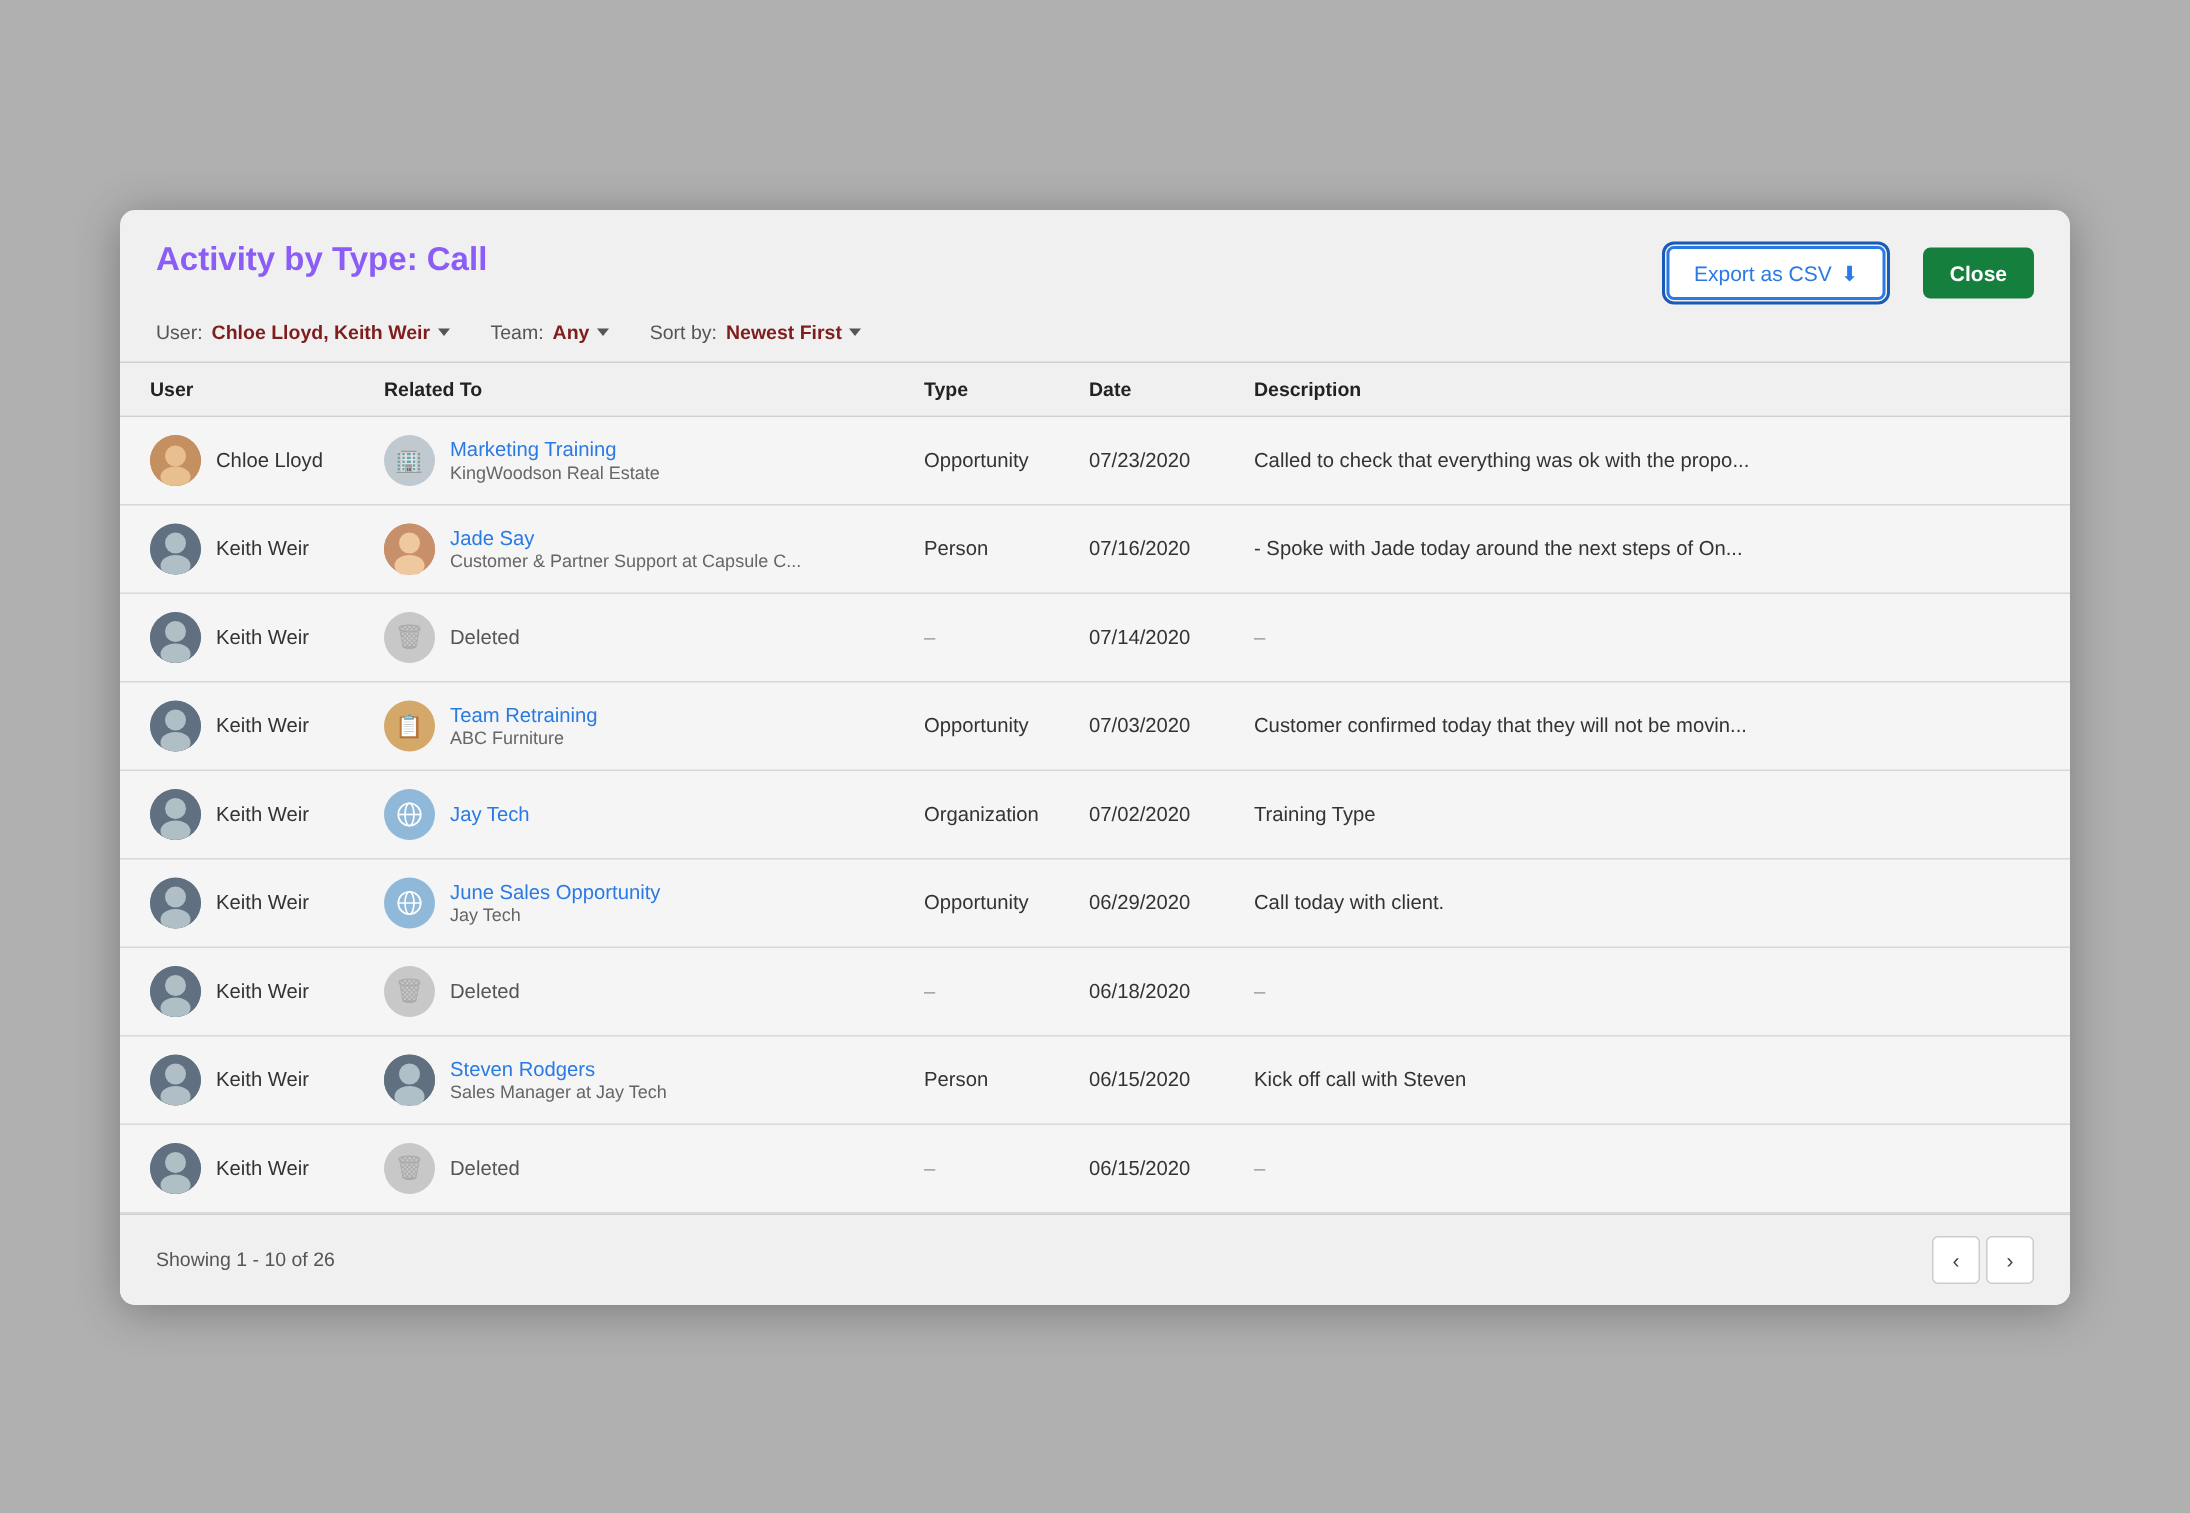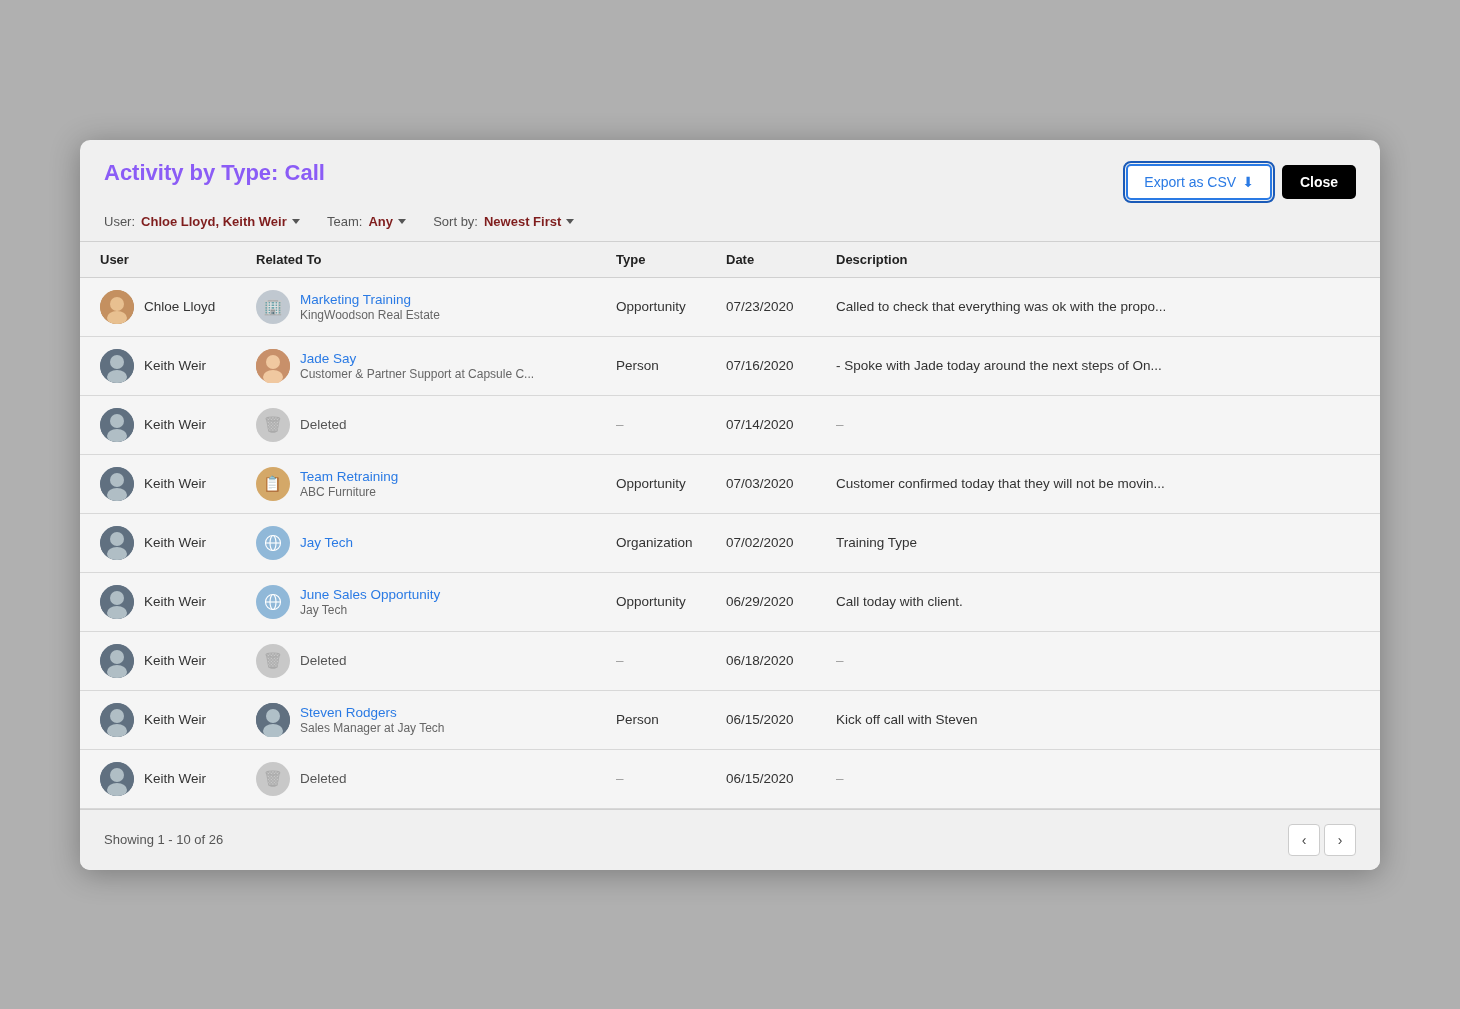--- a/index.html
+++ b/index.html
@@ -60,40 +60,40 @@
       height: 0;
       border-left: 4px solid transparent;
       border-right: 4px solid transparent;
       border-top: 5px solid #555;
       margin-left: 2px;
     }
     .separator { color: #bbb; margin: 0 4px; }
     .header-right {
       display: flex;
       align-items: center;
-      gap: 10px;
+      gap: 25px;
       margin-top: 4px;
     }
     .btn-export {
       background: #fff;
       color: #2a7ae4;
       border: 2px solid #2a7ae4;
       border-radius: 5px;
       padding: 8px 16px;
       font-size: 14px;
       font-weight: 500;
       cursor: pointer;
       display: flex;
       align-items: center;
       gap: 6px;
       outline: 2px solid #1a5ab8;
       outline-offset: 1px;
     }
     .btn-close {
-      background: #000000;
+      background: #15803d;
       color: #fff;
       border: none;
       border-radius: 5px;
       padding: 9px 18px;
       font-size: 14px;
       font-weight: 600;
       cursor: pointer;
     }
     .download-icon {
       display: inline-block;

